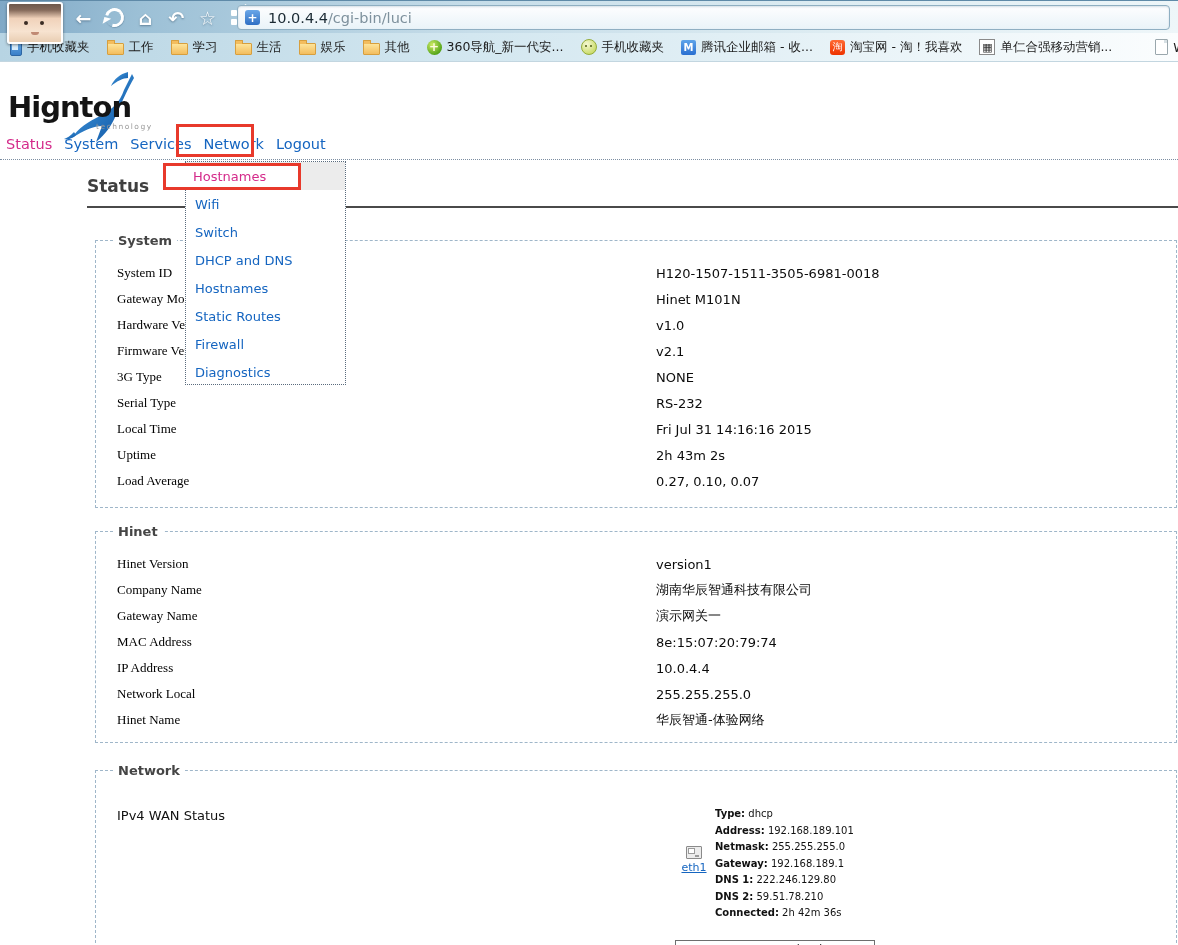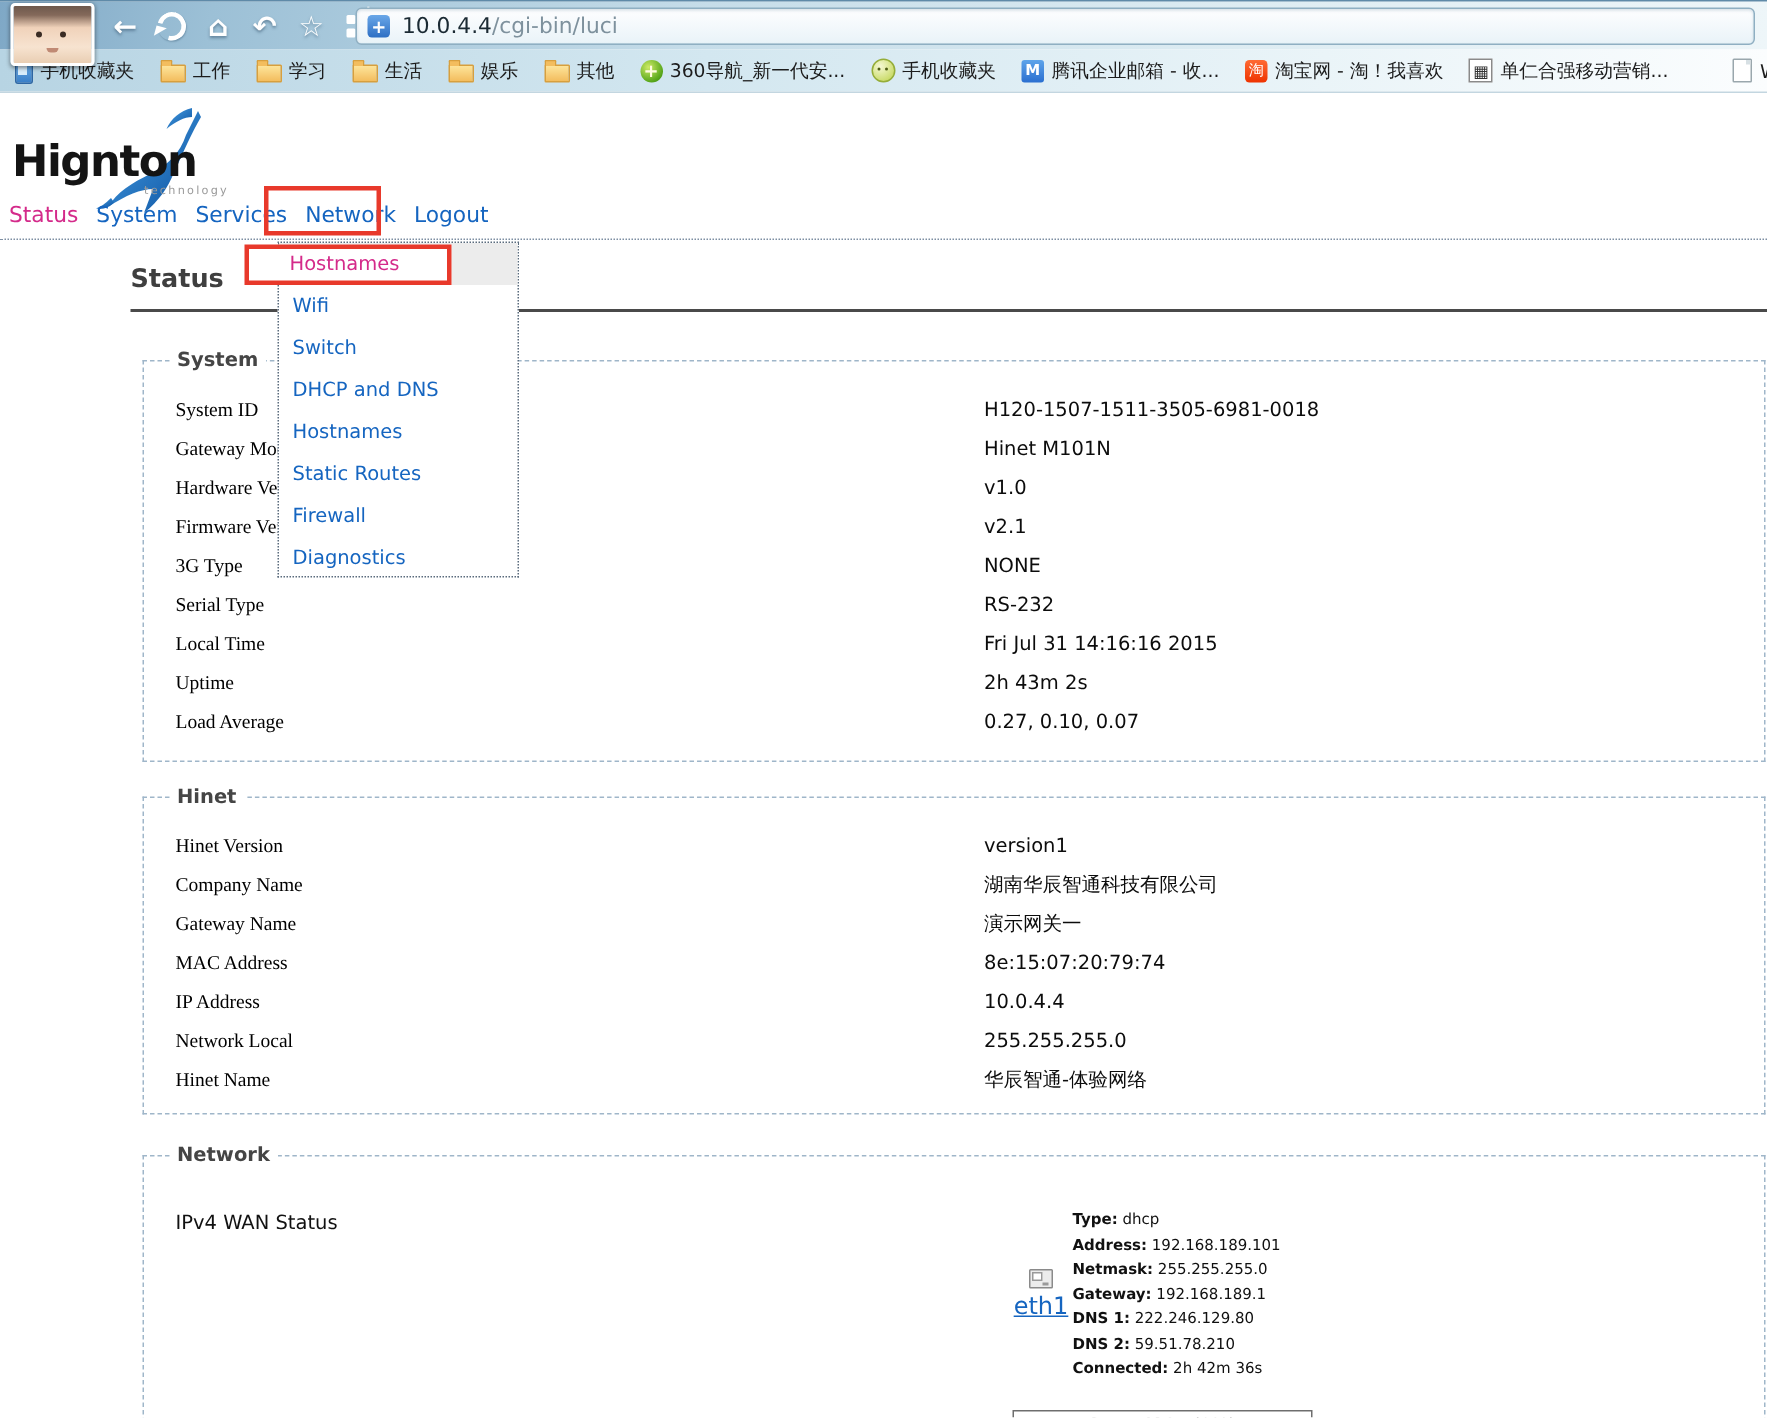--- a/index.html
+++ b/index.html
@@ -101,21 +101,21 @@
 
   
   #fs-network .abs{position:absolute;}
   #wan-label{left:21px;top:30px;}
   #conn-label{left:21px;top:166px;}
   .wanblock{left:581px;top:28px;display:flex;}
   .wancol-if{width:34px;display:flex;flex-direction:column;align-items:center;margin-top:40px;}
   .eth-ic{width:14px;height:11px;border:1px solid #8a8a8a;background:#ececec;border-radius:1px;position:relative;margin-bottom:2px;}
   .eth-ic::before{content:"";position:absolute;left:1px;top:1px;width:5px;height:4px;background:#fff;border:1px solid #9a9a9a;}
   .eth-ic::after{content:"";position:absolute;right:2px;bottom:1px;width:4px;height:2px;background:#9a9a9a;}
-  .eth-link{font-size:16px;color:#1565c0;text-decoration:underline;cursor:pointer;}
+  .eth-link{font-size:11px;color:#1565c0;text-decoration:underline;cursor:pointer;}
   .wandetails{margin-left:4px;}
   .wline{font-size:10px;line-height:16.5px;white-space:nowrap;}
   .wkey{font-weight:bold;}
   .connbar{left:579px;top:162px;width:200px;height:19px;box-sizing:border-box;border:1px solid #6e6e6e;background:#fff;
         display:flex;align-items:center;justify-content:center;font-size:12px;color:#111;}
 </style>
 </head>
 <body>
 
 <div id="screen">

